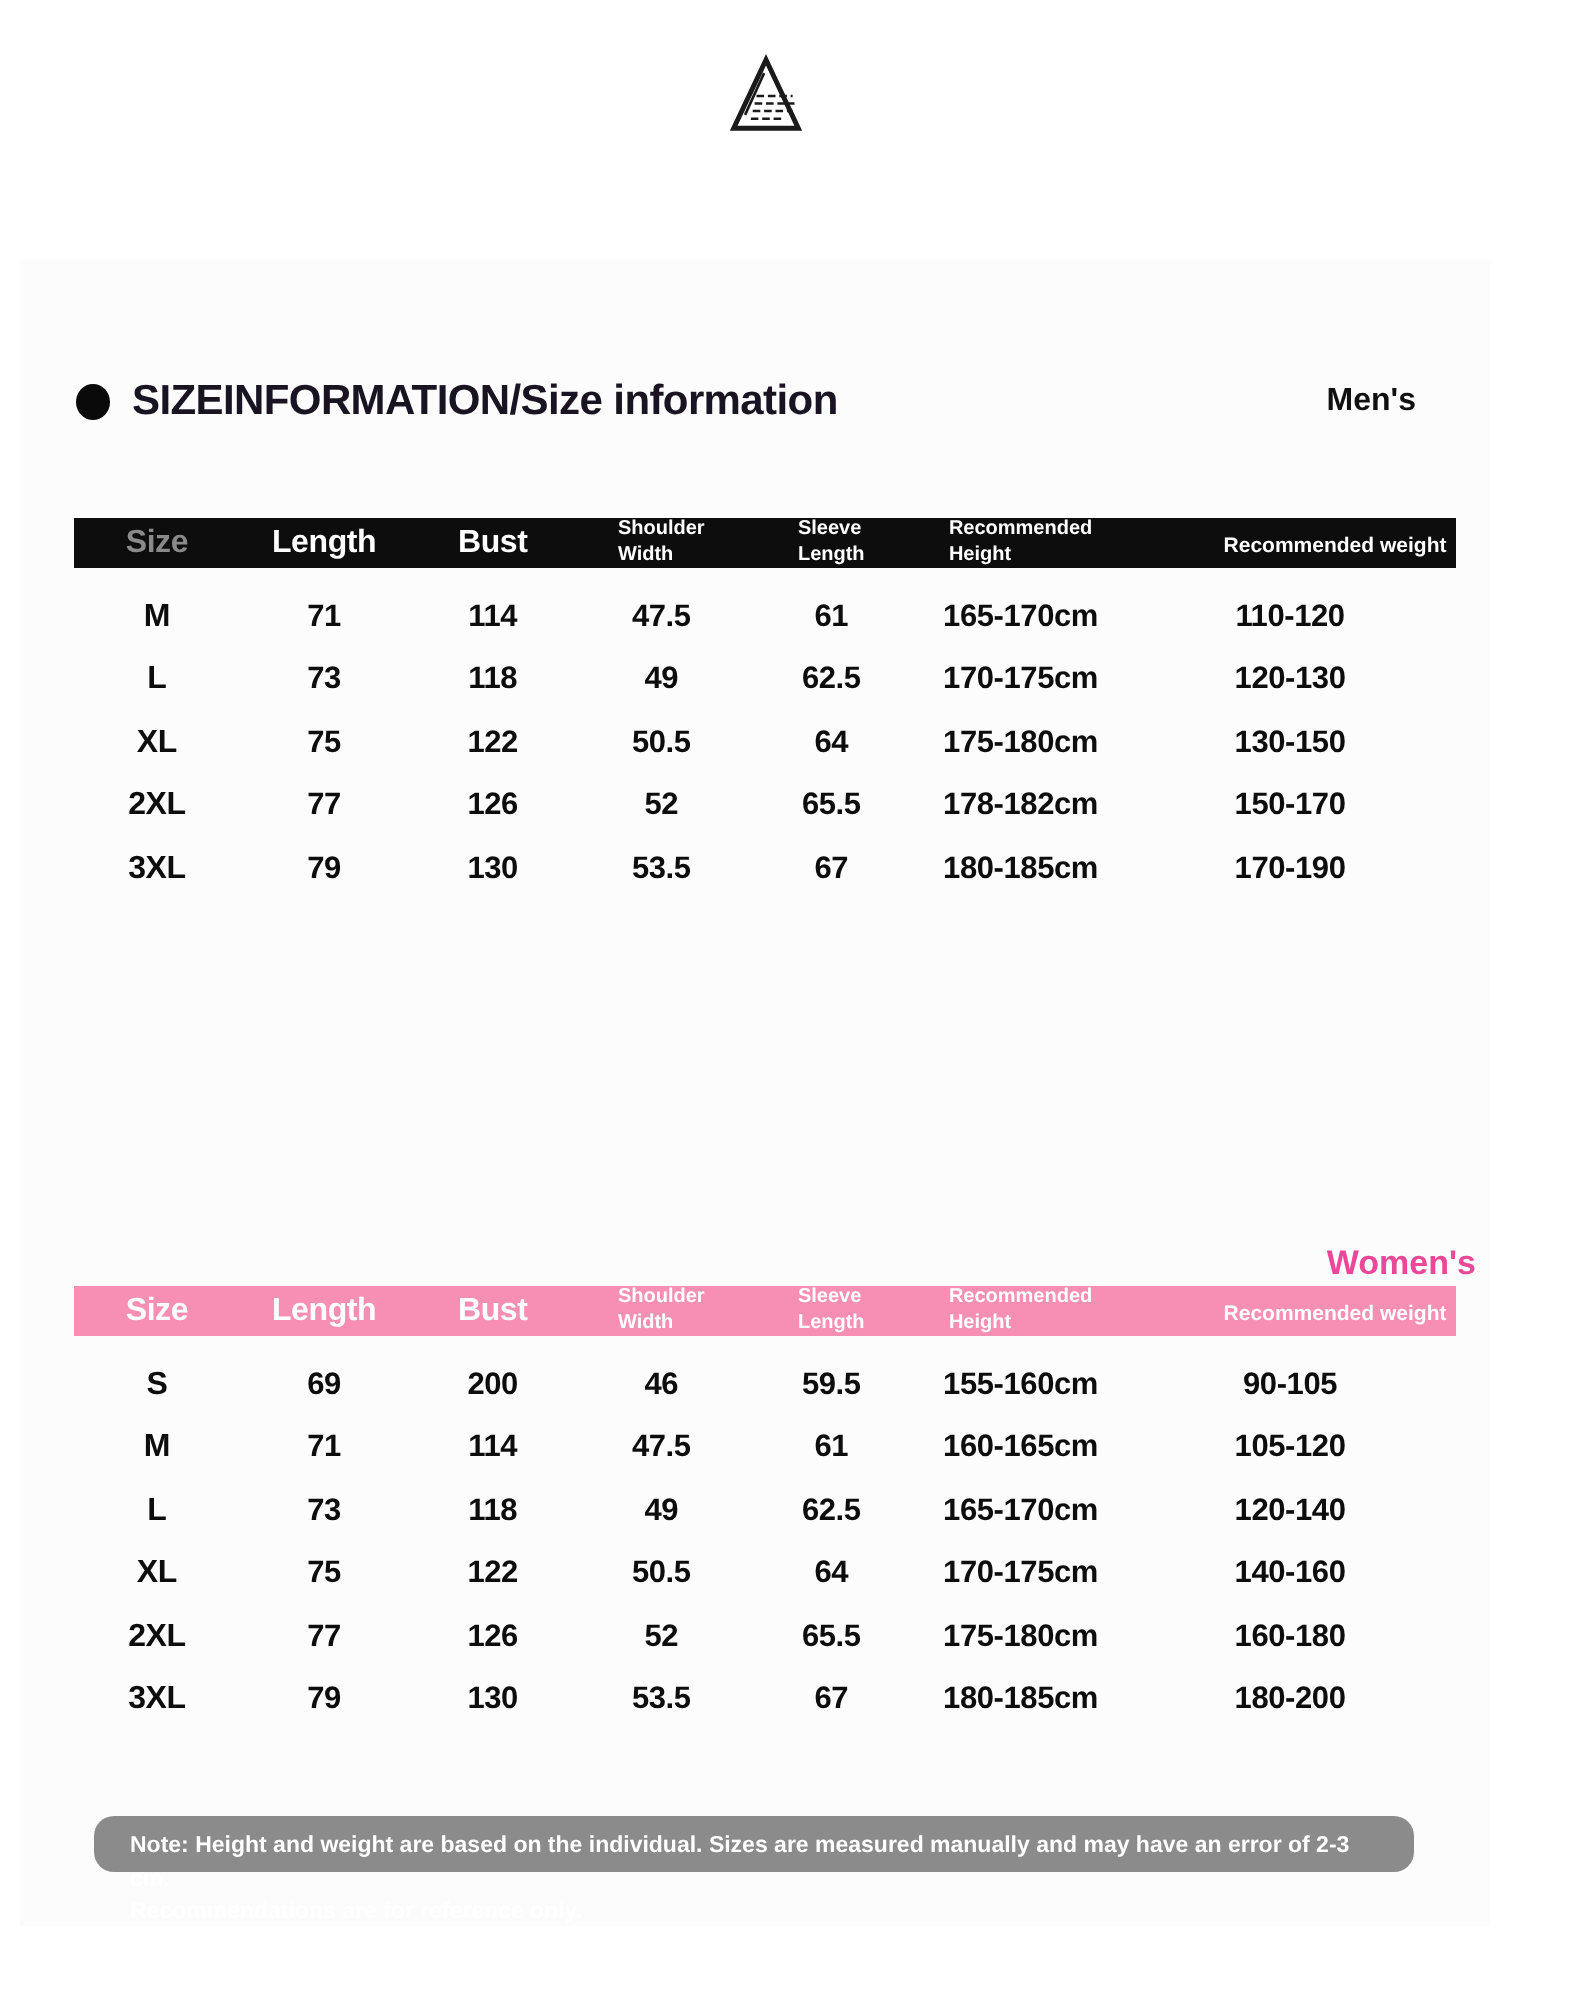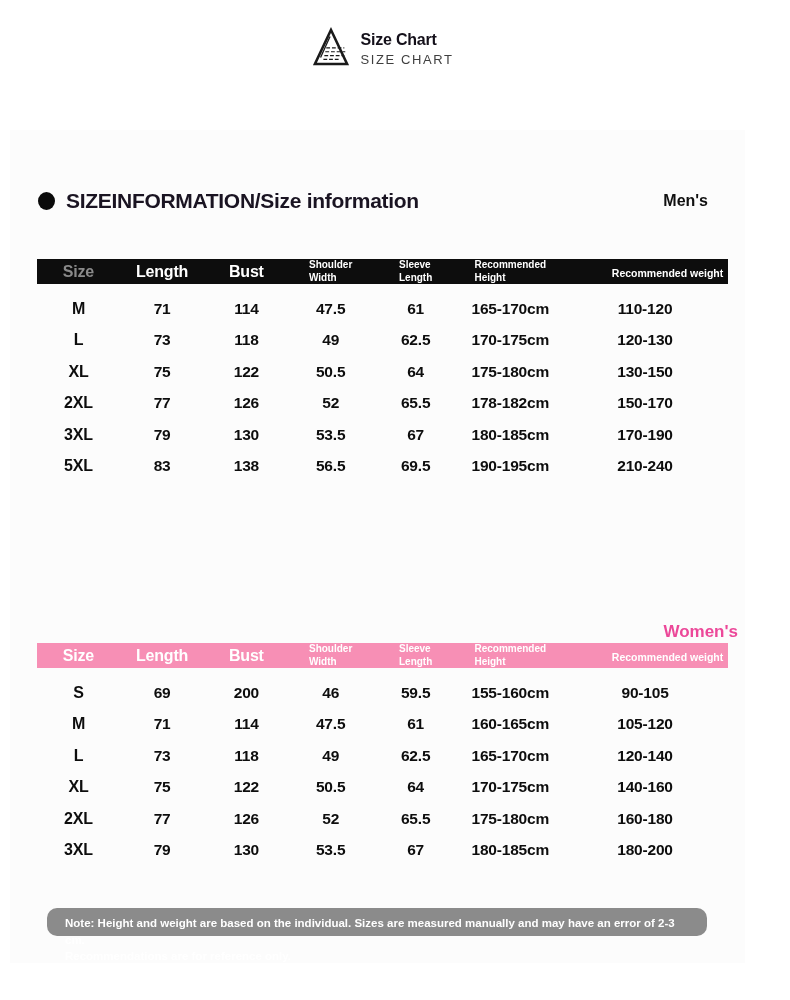--- a/index.html
+++ b/index.html
@@ -63,24 +63,20 @@
 
   <div class="abs logo-wrap">
     <div class="logo-group">
       <span>
         <svg width="38" height="42" viewBox="0 0 40 44" fill="none">
           <path d="M20 4 L3 40 L37 40 Z" stroke="#1a1a1a" stroke-width="2.6" fill="none"></path>
           <path d="M19 11 L9 33" stroke="#1a1a1a" stroke-width="1.4"></path>
           <path d="M15 23 H34 M14 27 H35 M13 31 H34 M12 35 H30" stroke="#1a1a1a" stroke-width="1.3" stroke-dasharray="4 2"></path>
         </svg>
       </span>
-      <span class="logo-text">
-        <span class="logo-title">Size Chart</span>
-        <span class="logo-subtitle">SIZE CHART</span>
-      </span>
     </div>
   </div>
 
   <div class="abs card"></div>
 
   <div class="abs title-row">
     <span class="bullet"></span>
     <span class="section-title">SIZEINFORMATION/Size information</span>
   </div>
   <div class="abs mens-label">Men's</div>
@@ -143,29 +139,20 @@
         </div>
         <div class="tr">
           <div class="td c1 td-size">3XL</div>
           <div class="td c2">79</div>
           <div class="td c3">130</div>
           <div class="td c4">53.5</div>
           <div class="td c5">67</div>
           <div class="td c6">180-185cm</div>
           <div class="td c7">170-190</div>
         </div>
-        <div class="tr">
-          <div class="td c1 td-size">5XL</div>
-          <div class="td c2">83</div>
-          <div class="td c3">138</div>
-          <div class="td c4">56.5</div>
-          <div class="td c5">69.5</div>
-          <div class="td c6">190-195cm</div>
-          <div class="td c7">210-240</div>
-        </div>
       </div>
   </div>
 
   <div class="abs womens-label">Women's</div>
 
   <div class="abs size-table womens-table">
     <div class="thead" style="background: rgb(247, 143, 181);">
         <div class="th c1 big"><span style="color: rgb(255, 255, 255);">Size</span></div>
         <div class="th c2 big"><span>Length</span></div>
         <div class="th c3 big"><span>Bust</span></div>

